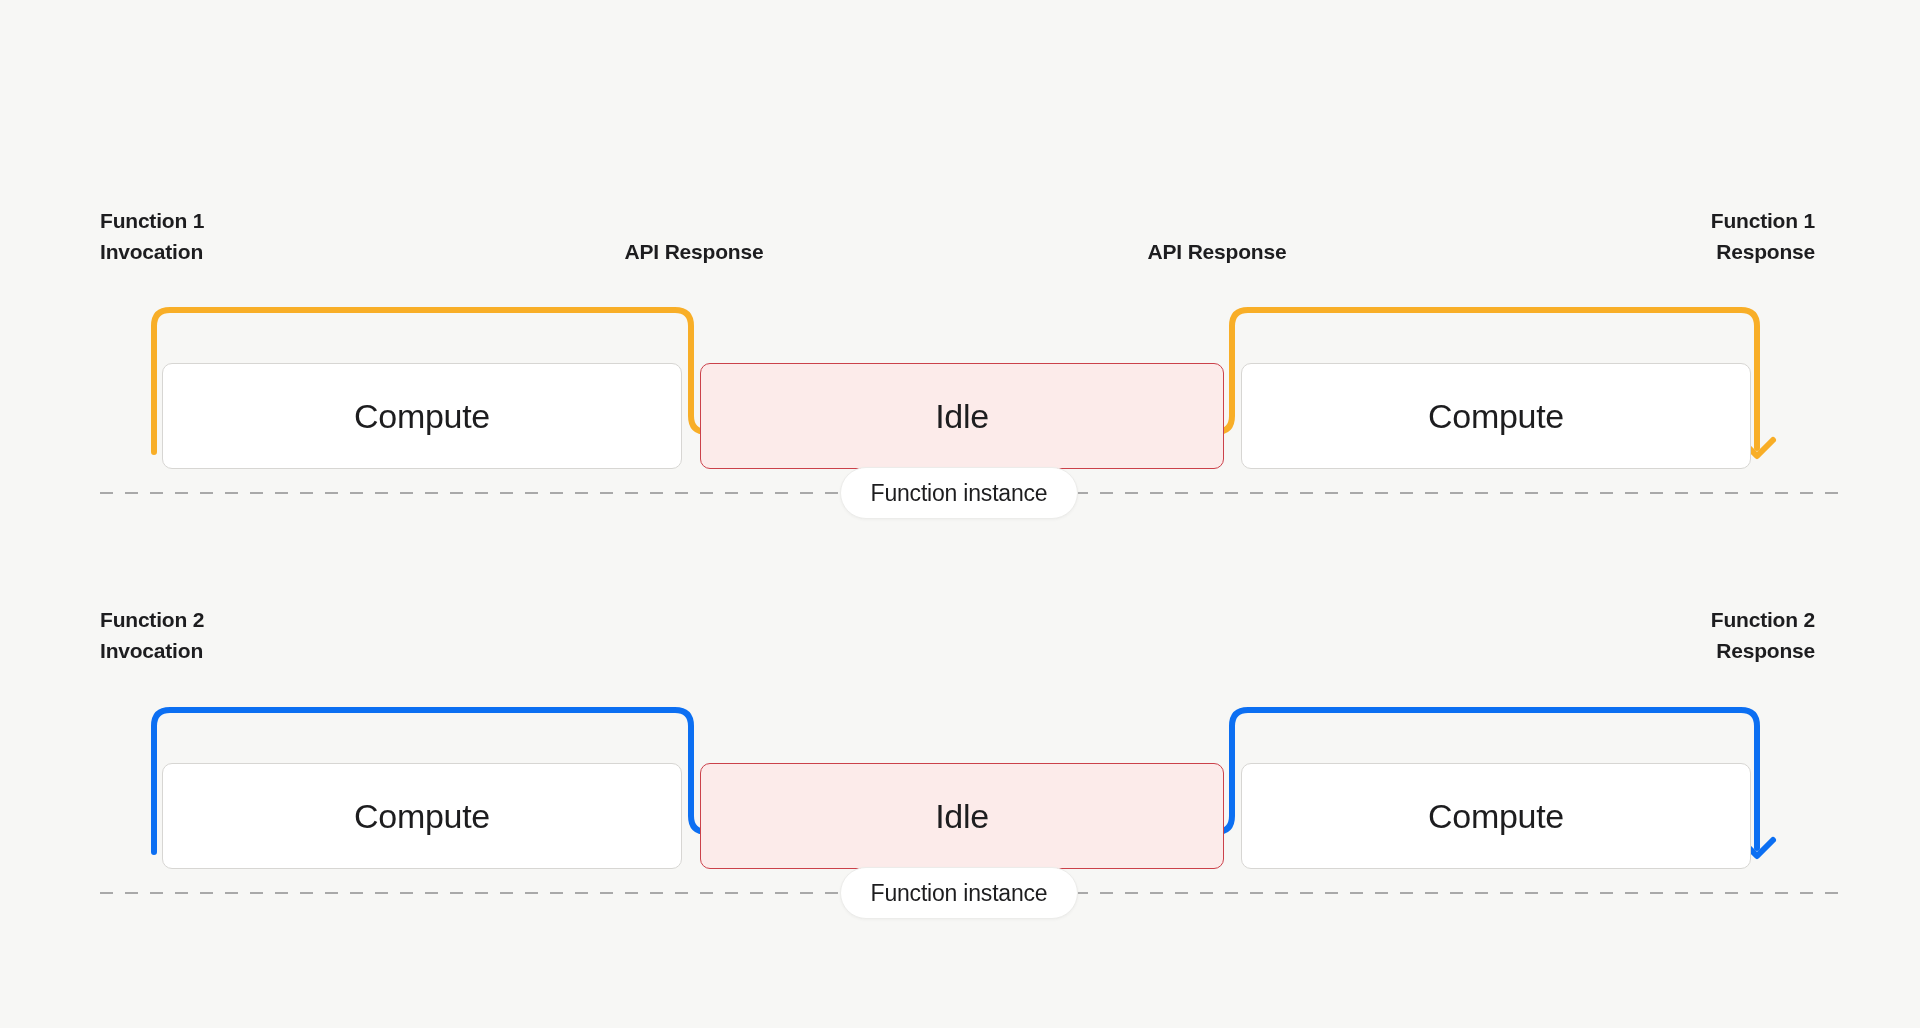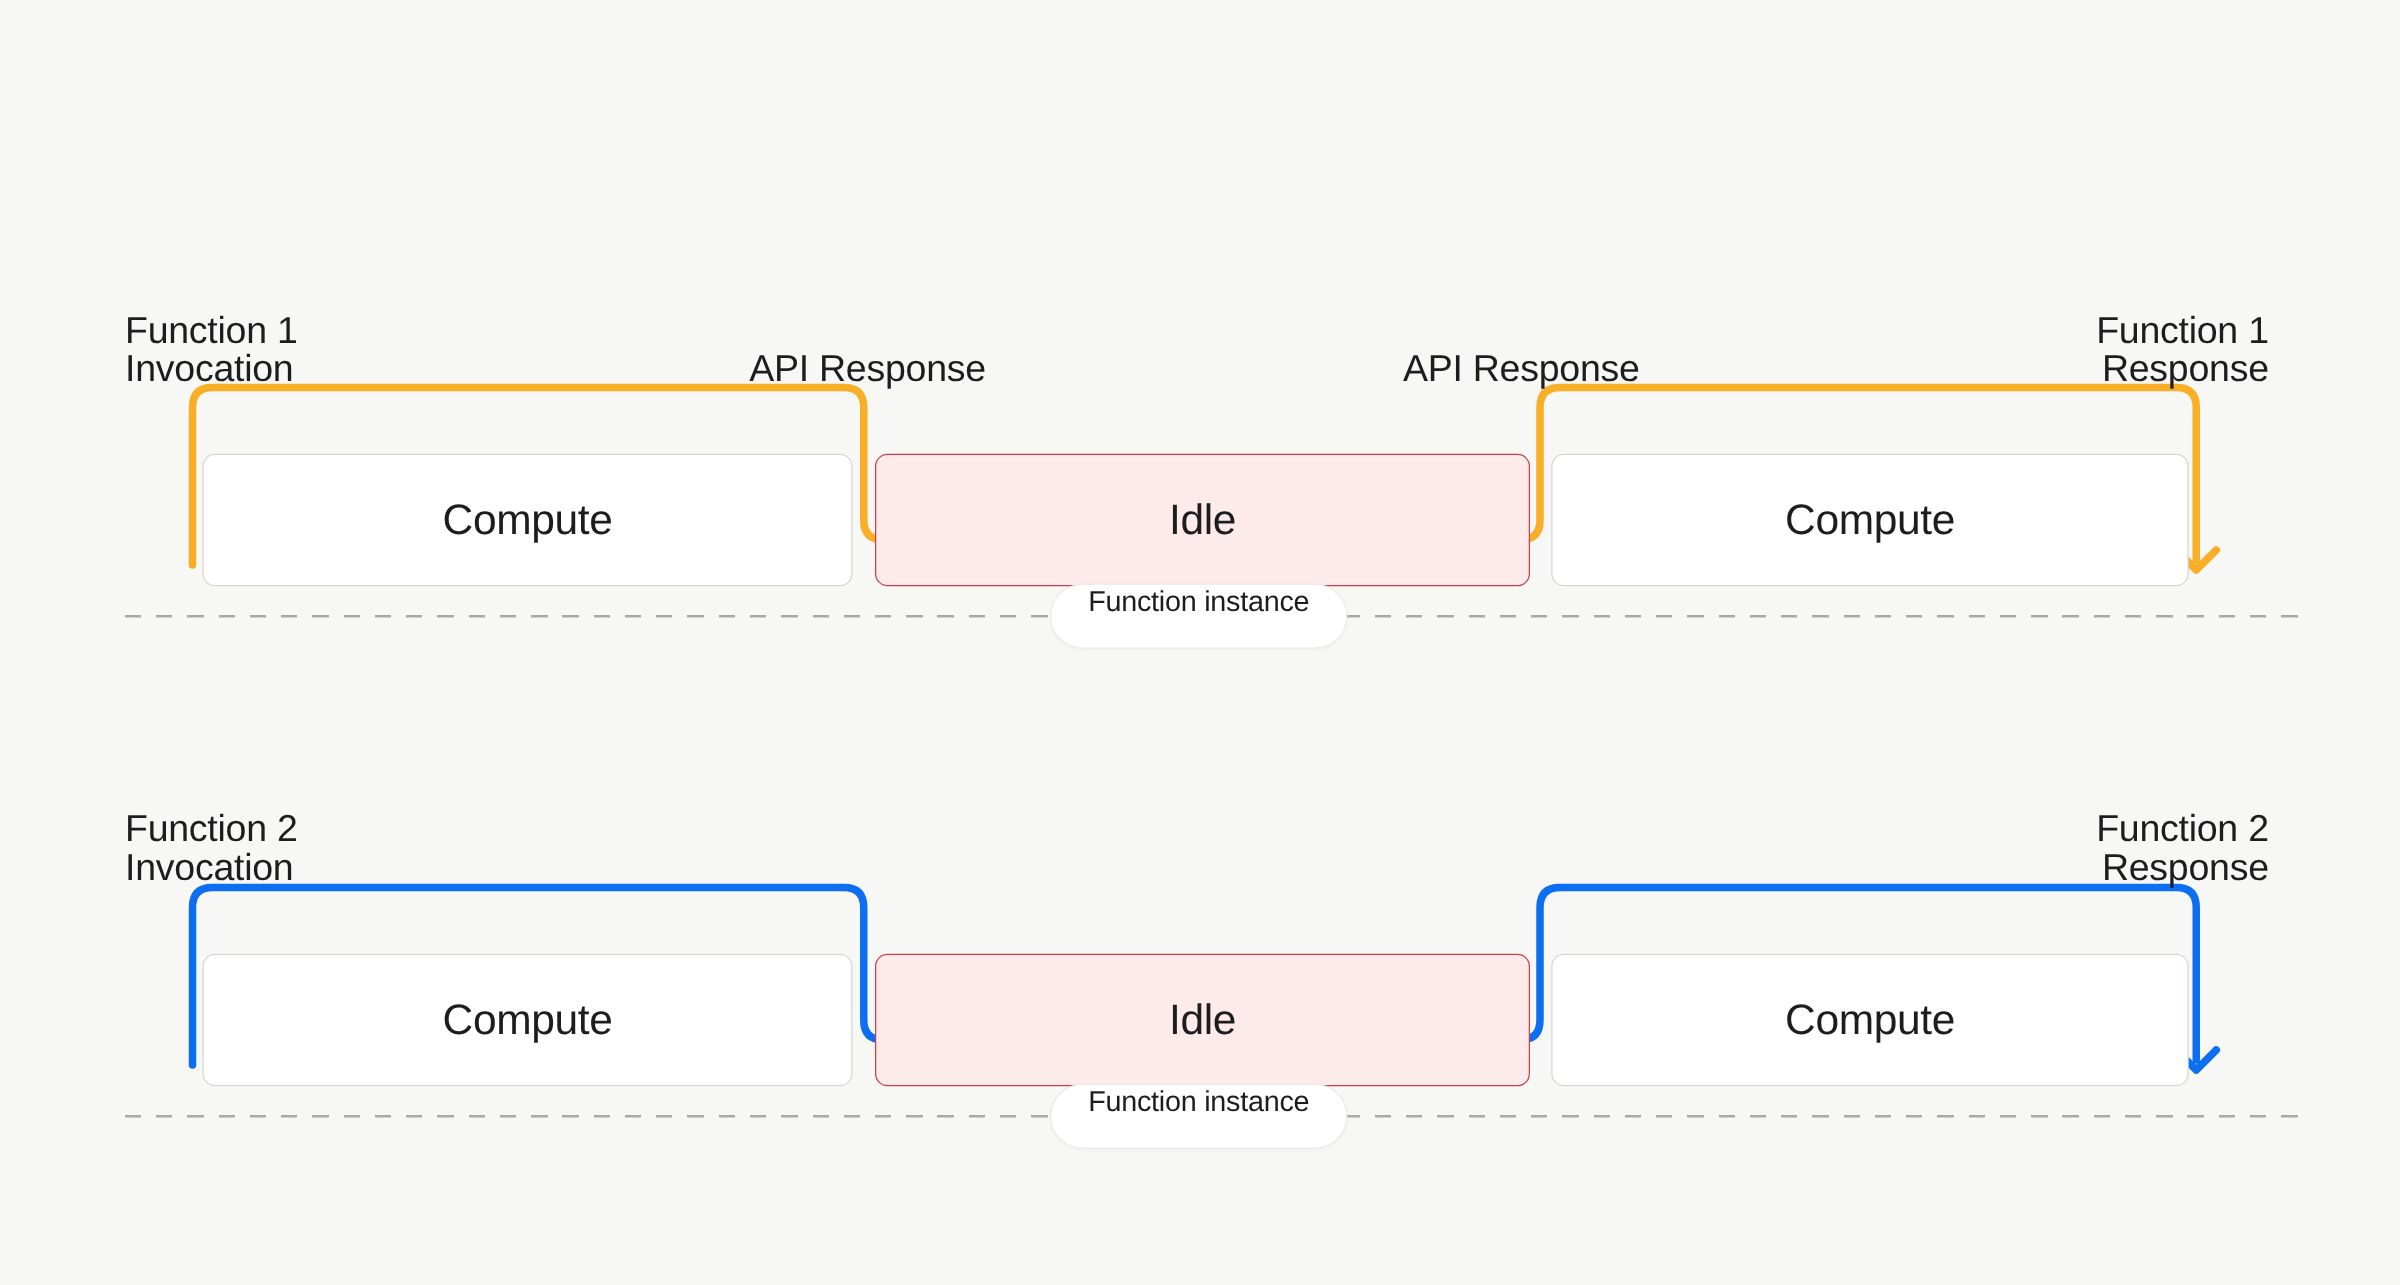--- a/index.html
+++ b/index.html
@@ -44,27 +44,26 @@
     transform-origin: center;
   }
   .paths-svg {
     position: absolute;
     left: 0; top: 0;
     width: 1920px; height: 1028px;
     display: block;
   }
   .lbl {
     position: absolute;
-    font-size: 30px;
-    font-weight: 400;
+    font-size: 21px;
+    font-weight: 700;
     line-height: 31px;
     letter-spacing: -0.2px;
     color: var(--text);
     white-space: nowrap;
-    margin-top: 44px;
   }
   .lbl.right { text-align: right; }
   .lbl.center { transform: translateX(-50%); }
   .segment {
     position: absolute;
     height: 106px;
     border-radius: 10px;
     display: flex;
     align-items: center;
     justify-content: center;
@@ -94,20 +93,21 @@
   }
   .pill {
     position: absolute;
     left: 840px;
     width: 238px;
     height: 52px;
     background: var(--pill-bg);
     border: 1px solid var(--pill-border);
     border-radius: 26px;
     display: flex;
+    align-items: center;
     justify-content: center;
     box-shadow: 0 1px 3px rgba(0,0,0,0.04);
   }
   .pill .pill-label {
     font-size: 23px;
     font-weight: 400;
     letter-spacing: -0.2px;
     color: var(--text);
     white-space: nowrap;
   }

